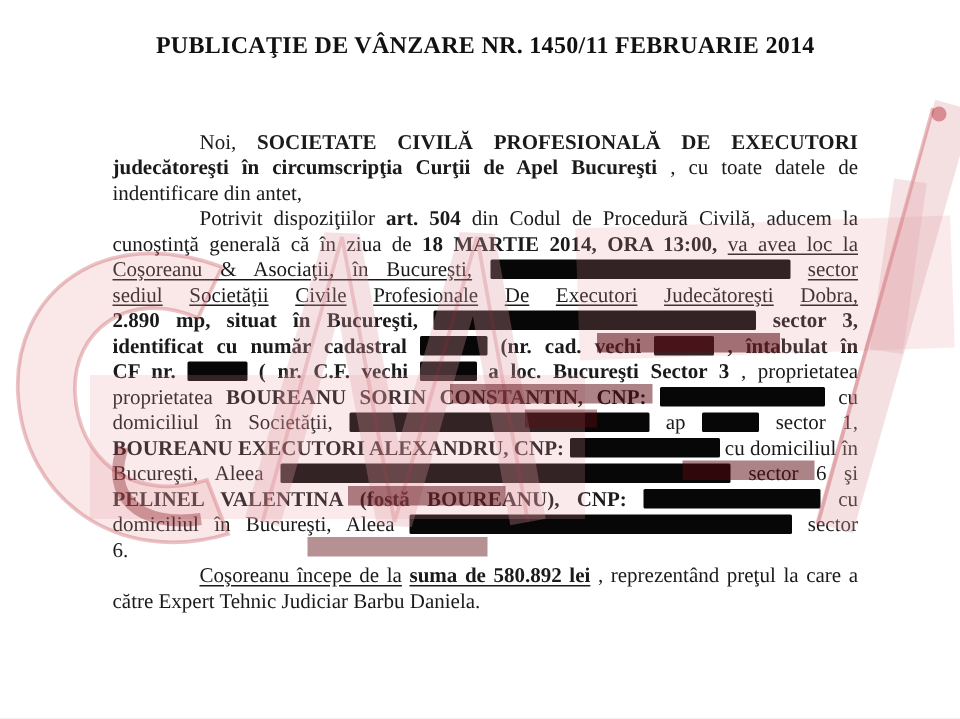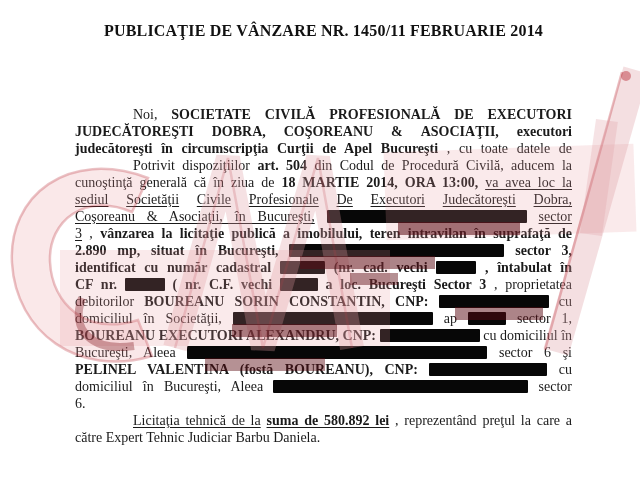--- a/index.html
+++ b/index.html
@@ -16,21 +16,21 @@
     top:22px;left:75px;right:68px;
     text-align:center;
     font-size:16px;
     font-weight:bold;
     letter-spacing:0.2px;
     color:#111;
     white-space:nowrap;
   }
   .doc-body{
     position:absolute;
-    top:106px;left:75px;right:68px;
+    top:87px;left:75px;right:68px;
     font-size:14px;
     line-height:17px;
   }
   .line{
     text-align:justify;
     text-align-last:justify;
     height:17px;
     white-space:nowrap;
   }
   .line.last{ text-align-last:left; }
@@ -54,38 +54,37 @@
 </style>
 </head>
 <body>
 
 <div class="page">
 
   <div class="title">PUBLICAŢIE DE VÂNZARE NR. 1450/11 FEBRUARIE 2014</div>
 
   <div class="doc-body" id="doc-body">
       <div class="line indent"><span class="seg">Noi,</span> <span class="seg b">SOCIETATE CIVILĂ PROFESIONALĂ DE EXECUTORI</span></div>
-      <div class="line"><span class="seg b">JUDECĂTOREŞTI</span> <span class="seg b">DOBRA,</span> <span class="seg b">COŞOREANU</span> <span class="seg b">&amp;</span> <span class="seg b">ASOCIAŢII,</span> <span class="seg b">executori</span></div>
       <div class="line"><span class="seg b">judecătoreşti în circumscripţia Curţii de Apel Bucureşti</span> <span class="seg">, cu toate datele de</span></div>
+      <div class="line last"><span class="seg">indentificare din antet,</span></div>
       <div class="line indent"><span class="seg">Potrivit dispoziţiilor</span> <span class="seg b">art. 504</span> <span class="seg">din Codul de Procedură Civilă, aducem la</span></div>
       <div class="line"><span class="seg">cunoştinţă generală că în ziua de</span> <span class="seg b">18 MARTIE 2014, ORA 13:00,</span> <span class="seg u">va avea loc la</span></div>
+      <div class="line"><span class="seg u">Coşoreanu &amp; Asociaţii, în Bucureşti,</span> <span class="redact" style="width: 200px;"></span> <span class="seg u">sector</span></div>
       <div class="line"><span class="seg u">sediul</span> <span class="seg u">Societăţii</span> <span class="seg u">Civile</span> <span class="seg u">Profesionale</span> <span class="seg u">De</span> <span class="seg u">Executori</span> <span class="seg u">Judecătoreşti</span> <span class="seg u">Dobra,</span></div>
-      <div class="line"><span class="seg u">Coşoreanu &amp; Asociaţii, în Bucureşti,</span> <span class="redact" style="width: 200px;"></span> <span class="seg u">sector</span></div>
-      <div class="line"><span class="seg u">3</span> <span class="seg">,</span> <span class="seg b">vânzarea la licitaţie publică a imobilului, teren intravilan în suprafaţă de</span></div>
       <div class="line"><span class="seg b">2.890 mp, situat în Bucureşti,</span> <span class="redact" style="width: 215px;"></span> <span class="seg b">sector 3,</span></div>
       <div class="line"><span class="seg b">identificat cu număr cadastral</span> <span class="redact" style="width: 45px;"></span> <span class="seg b">(nr. cad. vechi</span> <span class="redact" style="width: 40px;"></span> <span class="seg b">, întabulat în</span></div>
       <div class="line"><span class="seg b">CF nr.</span> <span class="redact" style="width: 40px;"></span> <span class="seg b">( nr. C.F. vechi</span> <span class="redact" style="width: 38px;"></span> <span class="seg b">a loc. Bucureşti Sector 3</span> <span class="seg">, proprietatea</span></div>
-      <div class="line"><span class="seg">debitorilor</span> <span class="seg b">BOUREANU SORIN CONSTANTIN, CNP:</span> <span class="redact" style="width: 110px;"></span> <span class="seg">cu</span></div>
+      <div class="line"><span class="seg">proprietatea</span> <span class="seg b">BOUREANU SORIN CONSTANTIN, CNP:</span> <span class="redact" style="width: 110px;"></span> <span class="seg">cu</span></div>
       <div class="line"><span class="seg">domiciliul în Societăţii,</span> <span class="redact" style="width: 200px;"></span> <span class="seg">ap</span> <span class="redact" style="width: 38px;"></span> <span class="seg">sector 1,</span></div>
       <div class="line"><span class="seg b">BOUREANU EXECUTORI ALEXANDRU, CNP:</span> <span class="redact" style="width: 100px;"></span> <span class="seg">cu domiciliul în</span></div>
       <div class="line"><span class="seg">Bucureşti, Aleea</span> <span class="redact" style="width: 300px;"></span> <span class="seg">sector 6 şi</span></div>
       <div class="line"><span class="seg b">PELINEL VALENTINA (fostă BOUREANU), CNP:</span> <span class="redact" style="width: 118px;"></span> <span class="seg">cu</span></div>
       <div class="line"><span class="seg">domiciliul în Bucureşti, Aleea</span> <span class="redact" style="width: 255px;"></span> <span class="seg">sector</span></div>
       <div class="line last"><span class="seg">6.</span></div>
-      <div class="line indent"><span class="seg u">Licitaţia tehnică de la</span> <span class="seg b u">suma de 580.892 lei</span> <span class="seg">, reprezentând preţul la care a</span></div>
+      <div class="line indent"><span class="seg u">Coşoreanu începe de la</span> <span class="seg b u">suma de 580.892 lei</span> <span class="seg">, reprezentând preţul la care a</span></div>
       <div class="line last"><span class="seg">către Expert Tehnic Judiciar Barbu Daniela.</span></div>
     </div>
 
   <svg class="watermark" viewBox="0 0 640 479" width="640" height="479">
 
     <path d="M148,178 C68,148 8,196 12,263 C16,332 78,378 152,356 L138,320 C86,336 52,304 50,262 C48,220 86,192 132,212 Z" fill="#e8959c" fill-opacity="0.22" stroke="#b82832" stroke-opacity="0.28" stroke-width="2.5"></path>
     <path d="M175,348 L228,158 L263,348 L318,158 L352,348" fill="none" stroke="#dd9aa1" stroke-opacity="0.30" stroke-width="24"></path>
     <path d="M175,348 L228,158 L263,348 L318,158 L352,348" fill="none" stroke="#b82832" stroke-opacity="0.18" stroke-width="2.5"></path>
     <rect x="385" y="148" width="250" height="88" fill="#e8959c" fill-opacity="0.20" transform="rotate(-2 510 192)"></rect>
     <rect x="60" y="250" width="330" height="96" fill="#e8959c" fill-opacity="0.20"></rect>

